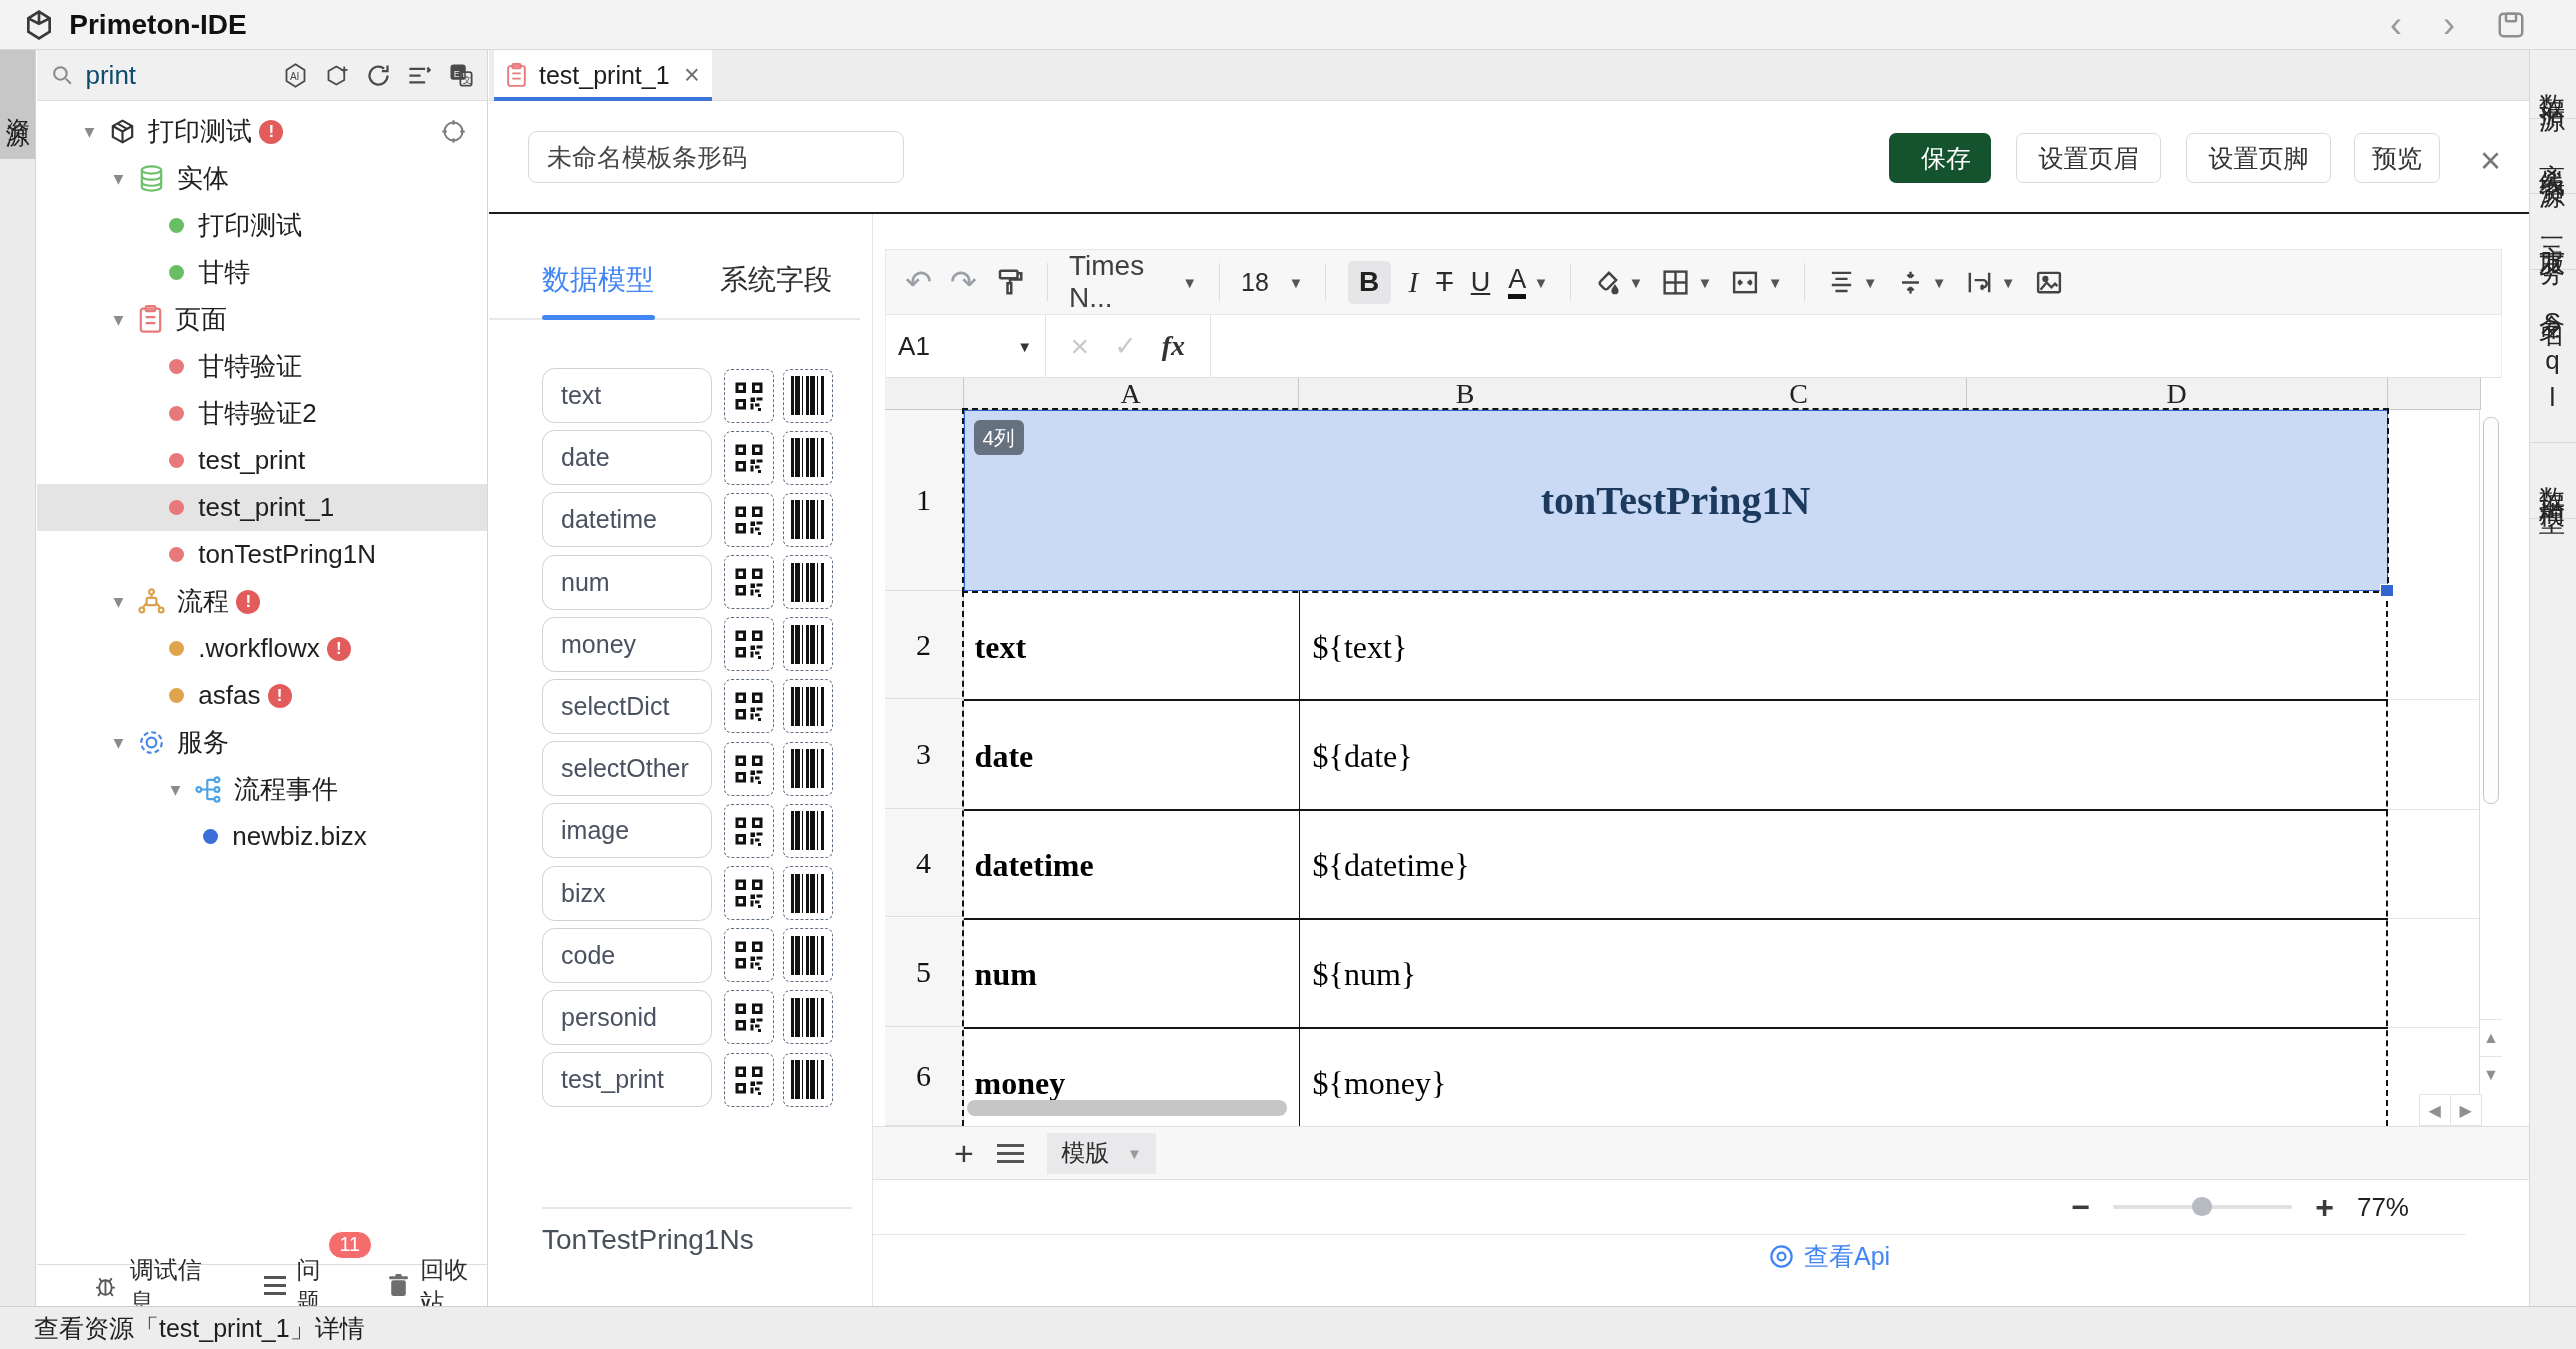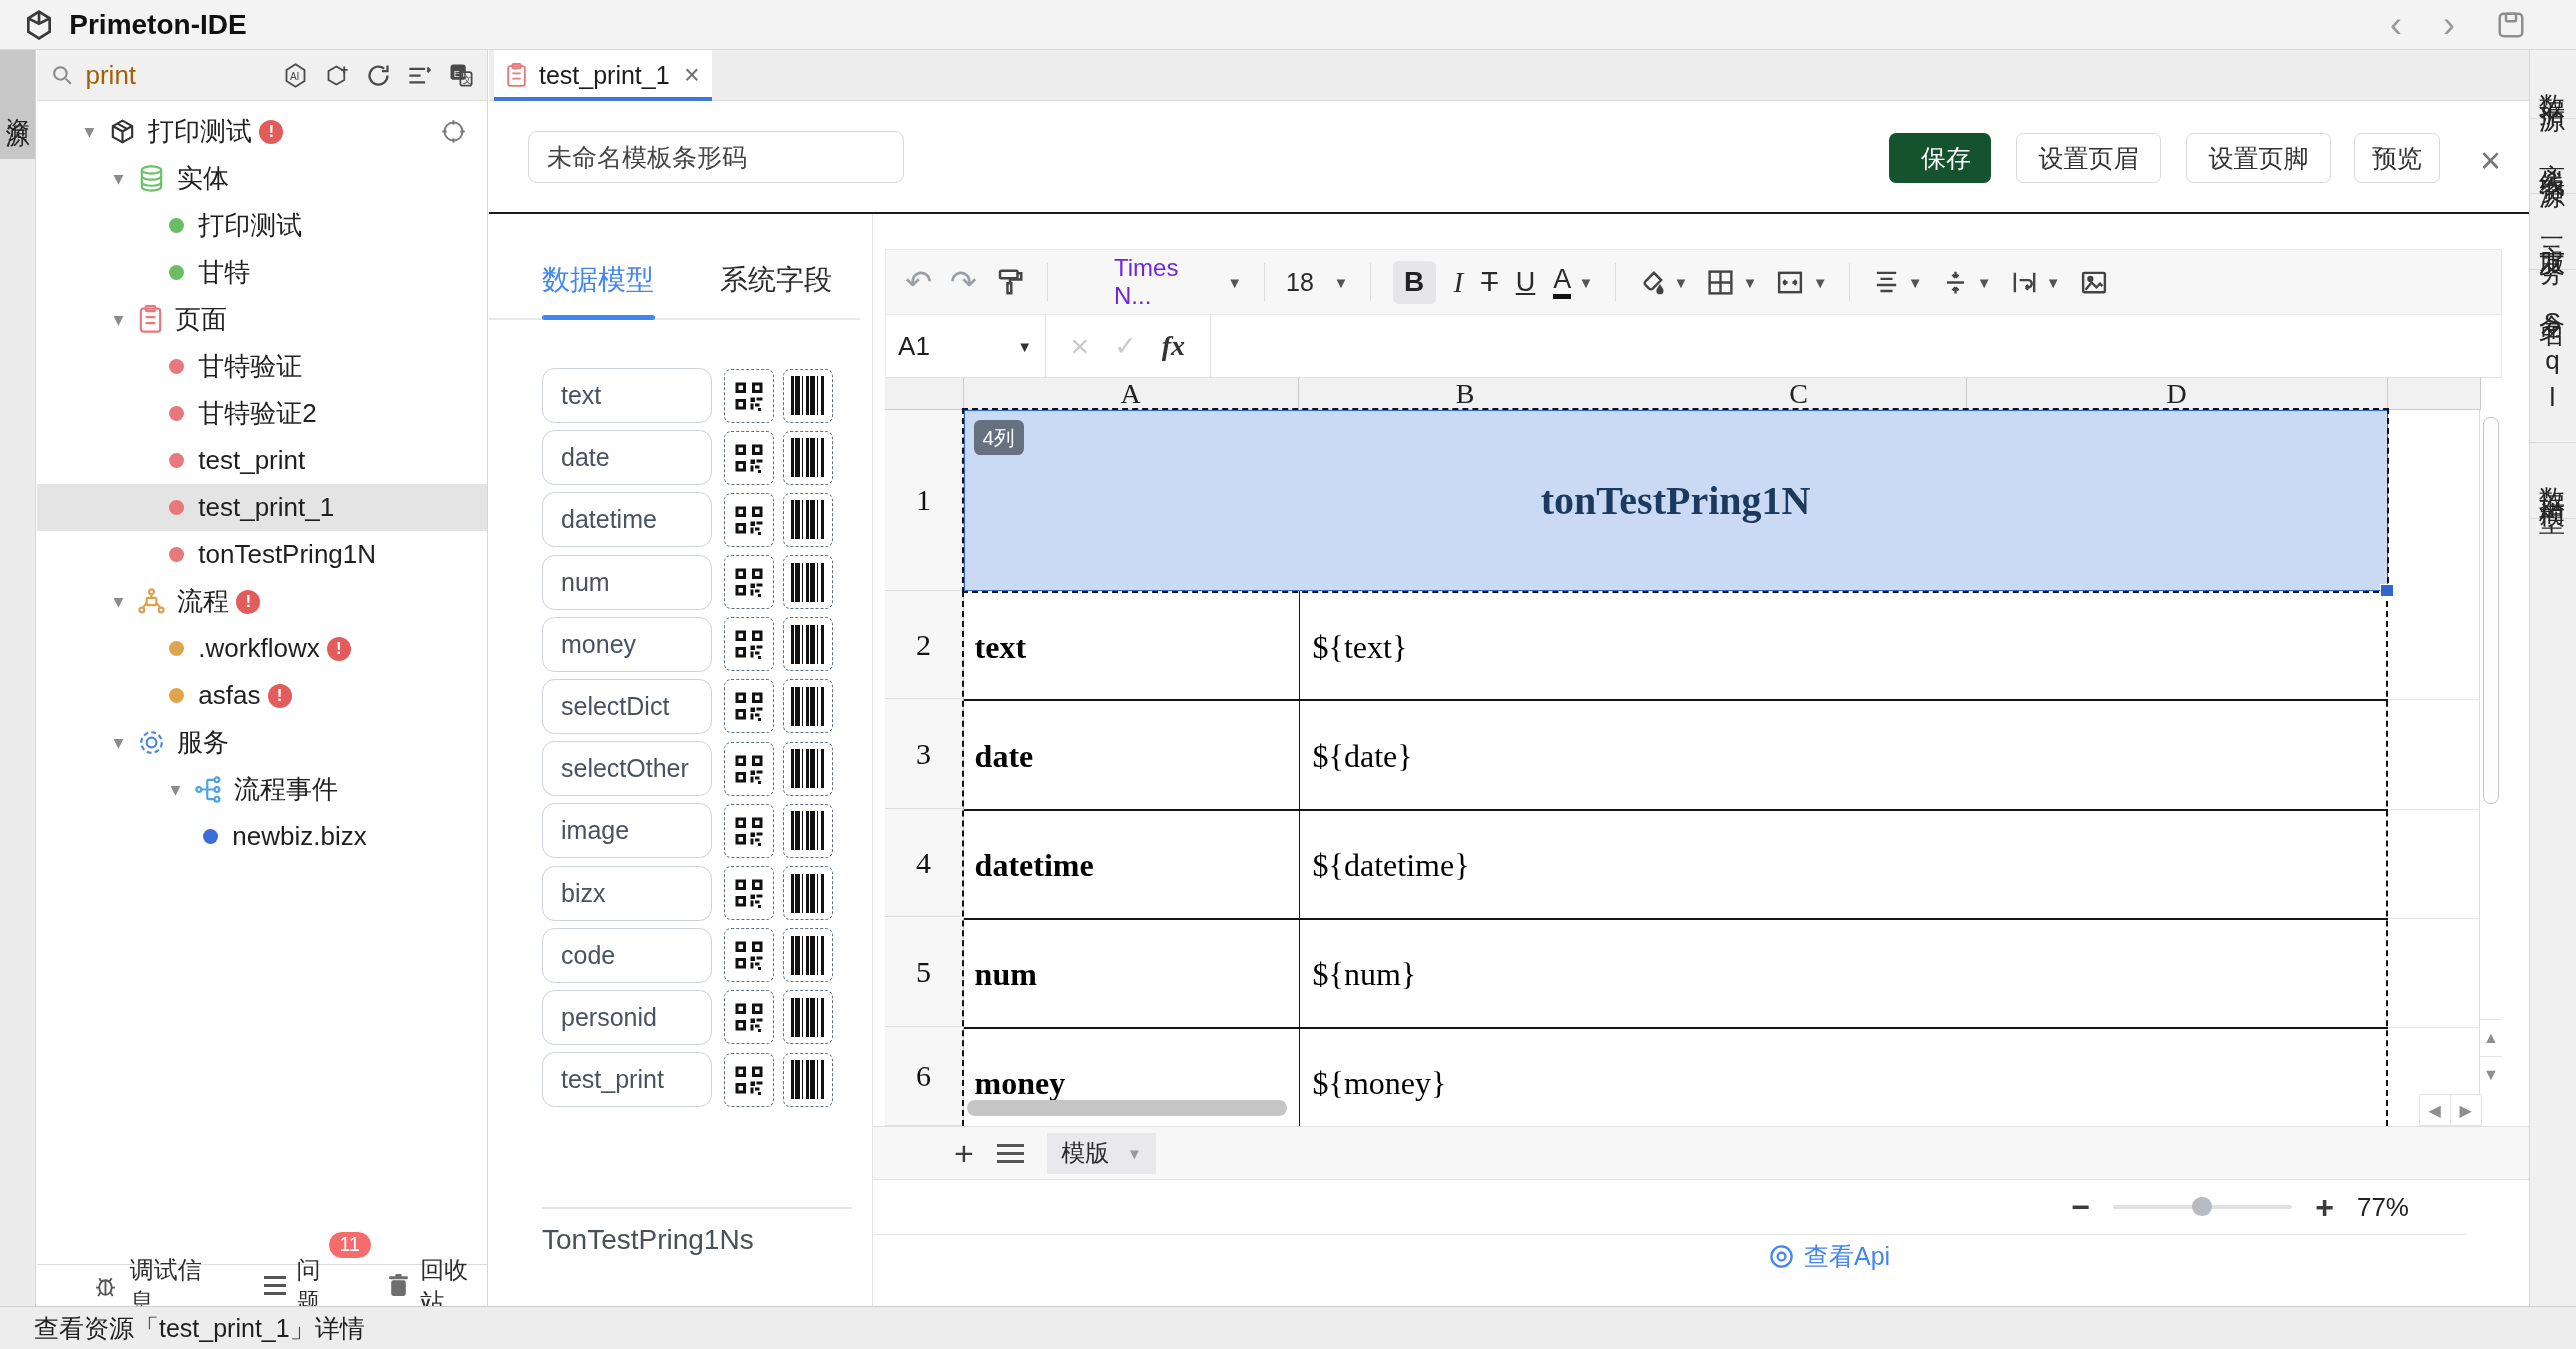--- a/index.html
+++ b/index.html
@@ -17,21 +17,21 @@
 
   
   .left-rail{position:absolute;left:0;top:50px;bottom:44px;width:36px;background:#ececec;border-right:0.9px solid #d4d4d4;box-sizing:border-box;}
   .left-rail .active{width:100%;height:109px;background:#c7c7c7;display:flex;align-items:center;justify-content:center;}
   .vtext{writing-mode:vertical-rl;text-orientation:upright;letter-spacing:6.3px;font-size:24px;color:#222;}
 
   
   .sidebar{position:absolute;left:37px;top:50px;width:451px;bottom:44px;background:#fff;
            border-right:0.9px solid #d6d6d6;box-sizing:border-box;}
   .search-row{height:51px;background:#f0f0f0;border-bottom:0.9px solid #dedede;display:flex;align-items:center;padding:0 12.5px;box-sizing:border-box;}
-  .search-row input{flex:1;min-width:0;border:0;background:transparent;outline:0;font-size:26px;color:#a16207;
+  .search-row input{flex:1;min-width:0;border:0;background:transparent;outline:0;font-size:26px;color:#0c4a6e;
                     font-family:"Liberation Sans",sans-serif;margin-left:9px;}
   .search-icons{display:flex;align-items:center;gap:14.3px;color:#4a4a4a;}
   .tree{position:absolute;top:51px;left:0;right:0;bottom:42px;padding-top:7.2px;overflow:hidden;}
   .trow{height:47px;display:flex;align-items:center;font-size:26px;color:#1f1f1f;position:relative;box-sizing:border-box;}
   .trow.sel{background:#e4e4e4;}
   .caret{width:27px;margin-right:5.4px;color:#8b8b8b;font-size:19.7px;text-align:center;flex:0 0 auto;}
   .ticon{margin-right:10.7px;flex:0 0 auto;display:flex;}
   .dot{width:15px;height:15px;border-radius:50%;margin-right:14.3px;flex:0 0 auto;}
   .dot.g{background:#69bd63;} .dot.r{background:#e8797a;} .dot.o{background:#e0a44c;} .dot.b{background:#3a6fd8;}
   .p0{padding-left:39px;} .p1{padding-left:68px;} .p2c{padding-left:125px;} .p2{padding-left:132px;} .p3{padding-left:166px;}
@@ -81,21 +81,21 @@
   .fp-div{position:absolute;left:53px;right:19.7px;top:993px;height:1.8px;background:#e6e6e6;}
   .fp-label{position:absolute;left:53px;top:1010px;font-size:28px;color:#49505a;}
 
   
   .sheet{position:absolute;left:873px;top:214px;right:47px;bottom:44px;background:#fff;}
   .ss-toolbar{position:absolute;left:11.6px;top:35px;width:1617px;height:66px;background:#f7f7f8;border:0.9px solid #e7e7e7;
               display:flex;align-items:center;padding:0 19.7px;gap:18px;box-sizing:border-box;color:#444;}
   .sep{width:0.9px;height:38px;background:#ddd;margin:0 3.6px;}
   .tbt{font-size:27px;color:#2b2b2b;display:flex;align-items:center;}
   .gray{color:#9aa0a6;}
-  .fontname{font-size:24px;color:#6d28d9;width:106px;margin-left:45px;}
+  .fontname{font-size:28px;color:#404040;width:106px;}
   .ddc{font-size:15px;color:#555;margin-left:7.2px;}
   .boldbtn{width:43px;height:43px;background:#e6e6e8;border-radius:5.4px;display:flex;align-items:center;justify-content:center;
            font-weight:700;font-size:28px;color:#222;}
   .italic{font-family:"Liberation Serif",serif;font-style:italic;font-size:29px;}
   .strike{text-decoration:line-through;font-size:27px;}
   .uline{text-decoration:underline;font-size:27px;}
   .fcolor{font-size:27px;border-bottom:5.4px solid #111;line-height:1.05;}
 
   .formula{position:absolute;left:11.6px;top:101px;width:1617px;height:63px;border-bottom:0.9px solid #e2e2e2;
            border-left:0.9px solid #eee;border-right:0.9px solid #eee;display:flex;align-items:center;box-sizing:border-box;}

